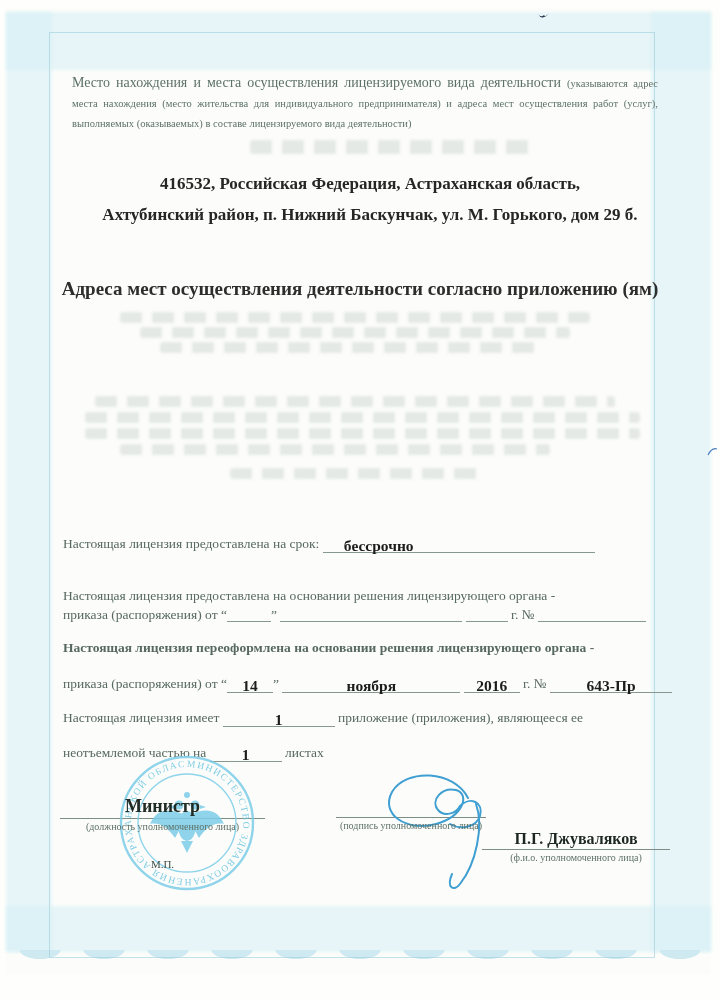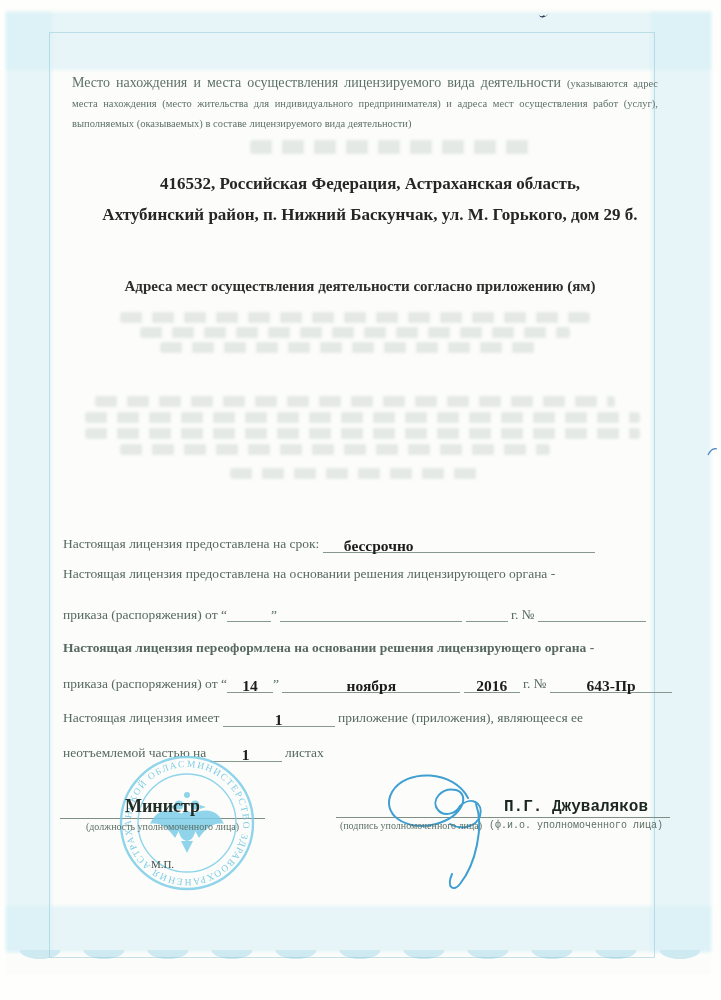--- a/index.html
+++ b/index.html
@@ -31,21 +31,21 @@
     color:#5d7168;line-height:1.25;
   }
   .header-note .lead{font-size:14px;}
   .header-note .paren{font-size:10.5px;}
   .address{
     left:70px;top:168px;width:600px;text-align:center;
     font-weight:bold;font-size:17px;color:#262626;line-height:1.85;
   }
   .appendix{
     left:60px;top:278px;width:600px;text-align:center;
-    font-weight:bold;font-size:15px;color:#2d2d2d;
+    font-weight:bold;font-size:19px;color:#2d2d2d;
   }
   .form-line{left:63px;width:580px;font-size:13.5px;color:#57695f;white-space:nowrap;}
   .blank{
     display:inline-block;border-bottom:1px solid #87998e;height:15px;
     vertical-align:-3px;text-align:center;
   }
   .val{font-weight:bold;color:#1c1c1c;font-size:15.5px;font-family:"Liberation Serif",serif;}
   
   .ghost{position:absolute;height:11px;border-radius:3px;filter:blur(1.6px);
     background-image:repeating-linear-gradient(90deg, rgba(110,130,120,0.16) 0 22px, rgba(110,130,120,0) 22px 32px);}
@@ -101,21 +101,21 @@
     <div>Ахтубинский район, п. Нижний Баскунчак, ул. М. Горького, дом 29 б.</div>
   </div>
 
   <div class="abs appendix">Адреса мест осуществления деятельности согласно приложению (ям)</div>
 
   <div class="abs form-line" style="top:524px;margin-top:12px;">
     <span>Настоящая лицензия предоставлена на срок:</span>
     <span class="blank" style="width:272px;"><span class="val" style="position:relative;left:-80px;">бессрочно</span></span>
   </div>
 
-  <div class="abs form-line" style="top:566px;">Настоящая лицензия предоставлена на основании решения лицензирующего органа -</div>
+  <div class="abs form-line" style="top:588px;">Настоящая лицензия предоставлена на основании решения лицензирующего органа -</div>
   <div class="abs form-line" style="top:606px;">
     <span>приказа (распоряжения) от</span>
     <span>“</span><span class="blank" style="width:44px;"></span><span>”</span>
     <span class="blank" style="width:182px;"></span>
     <span class="blank" style="width:42px;"></span>
     <span>г. №</span>
     <span class="blank" style="width:108px;"></span>
   </div>
 
   <div class="abs form-line" style="top:640px;font-weight:bold;">Настоящая лицензия переоформлена на основании решения лицензирующего органа -</div>
@@ -179,18 +179,18 @@
     <div class="sig-caption">(должность уполномоченного лица)</div>
     <div class="mp">М.П.</div>
   </div>
 
   <div class="sigcol" style="left:336px;top:796px;width:150px;">
     <div style="height:21px;"></div>
     <div class="sigline"></div>
     <div class="sig-caption">(подпись уполномоченного лица)</div>
   </div>
 
-  <div class="sigcol" style="left:482px;top:798px;width:188px;font-family:Liberation Mono, monospace;">
+  <div class="sigcol" style="left:482px;top:830px;width:188px;">
     <div class="sig-name">П.Г. Джуваляков</div>
     <div class="sigline"></div>
     <div class="sig-caption">(ф.и.о. уполномоченного лица)</div>
   </div>
 </div>
 
 </body></html>

